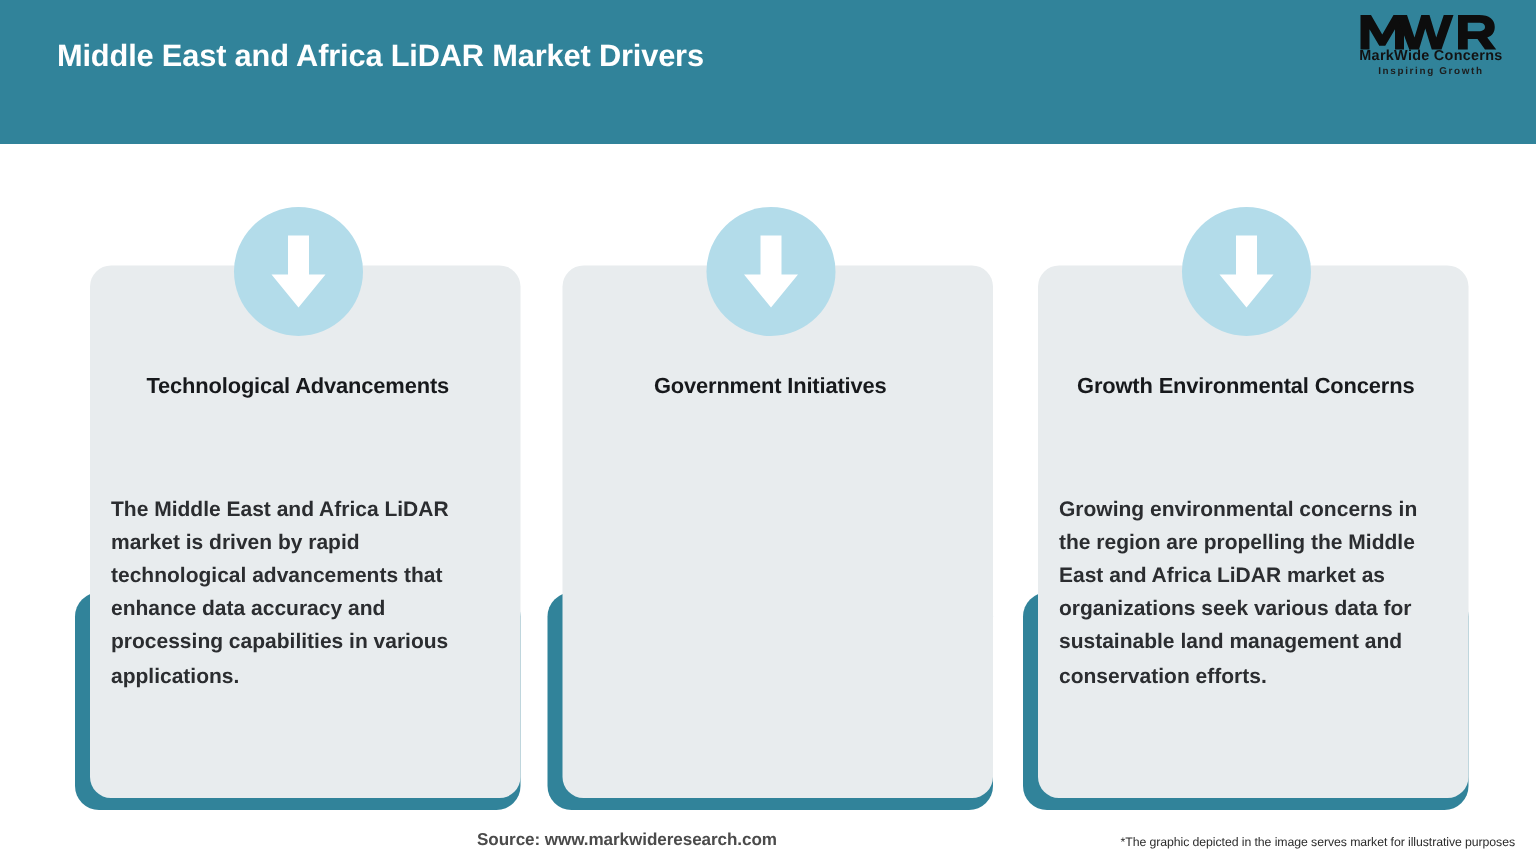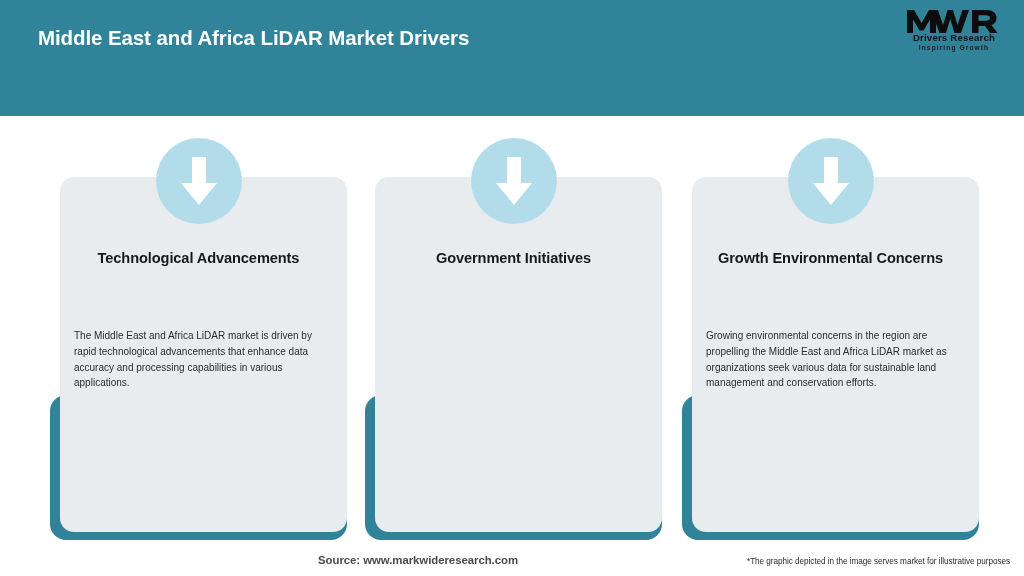--- a/index.html
+++ b/index.html
@@ -6,21 +6,21 @@
   html, body {
     width:1024px; height:576px;
     background:#ffffff;
     font-family:"Liberation Sans", sans-serif;
     overflow:hidden;
   }
   .page { position:relative; width:1024px; height:576px; background:#ffffff; }
 
   
   .header {
-    position:absolute; left:0; top:0; width:1024px; height:116px;
+    position:absolute; left:0; top:0; width:1024px; height:96px;
     background:#31839a;
   }
   .header-title {
     position:absolute; left:38px; top:26px;
     font-size:20.5px; font-weight:bold; color:#ffffff;
     letter-spacing:-0.1px; white-space:nowrap;
   }
   .logo {
     position:absolute; right:16px; top:8px;
     width:108px; height:48px;
@@ -66,23 +66,24 @@
 
   .card-title {
     position:absolute; left:24px; right:24px; top:110px;
     text-align:center; font-size:14.6px; font-weight:bold;
     color:#17191c; line-height:1.42; letter-spacing:-0.1px;
     z-index:2;
   }
 
   .card-body {
     position:absolute; left:24px; right:18px; top:190px;
-    font-size:10px; color:#2b2d30; line-height:1.58;
+    font-size:14px; color:#2b2d30; line-height:1.58;
     letter-spacing:0px; text-align:left;
     z-index:2;
+    font-weight:bold;
   }
 
   
   .footer-source {
     position:absolute; left:0; top:554px; width:836px;
     text-align:center; font-size:11.4px; font-weight:bold;
     color:#4b4b4b; letter-spacing:-0.05px;
   }
   .footer-disclaimer {
     position:absolute; right:14px; top:557px;
@@ -102,21 +103,21 @@
       <svg class="logo-mark" viewBox="0 0 96 26">
         <g fill="#0d0d0d">
 
           <path d="M1 25 L1 2 L8 2 L15.5 15 L23 2 L30 2 L30 25 L24 25 L24 11.5 L17.5 22.5 L13.5 22.5 L7 11.5 L7 25 Z"></path>
 
           <path d="M25 2 L32 2 L37 17 L41.5 2 L47 2 L51.5 17 L56.5 2 L63 2 L55 25 L48.5 25 L44.2 11 L40 25 L33.5 25 Z"></path>
 
           <path d="M66 25 L66 2 L80 2 C87 2 90.5 5 90.5 10 C90.5 13.6 88.7 16 85.5 17 L91.5 25 L84 25 L79 18 L72.5 18 L72.5 25 Z M72.5 12.8 L79.6 12.8 C82.6 12.8 84 11.8 84 10 C84 8.2 82.6 7.2 79.6 7.2 L72.5 7.2 Z"></path>
         </g>
       </svg>
-      <div class="logo-name">Drivers Research</div>
+      <div class="logo-name">MarkWide Concerns</div>
       <div class="logo-tag">Inspiring Growth</div>
     </div>
   </div>
 
   <div class="cards">
 
     <div class="card-wrap c1">
       <div class="card-frame"></div>
       <div class="card-panel"></div>
       <div class="card-icon">

